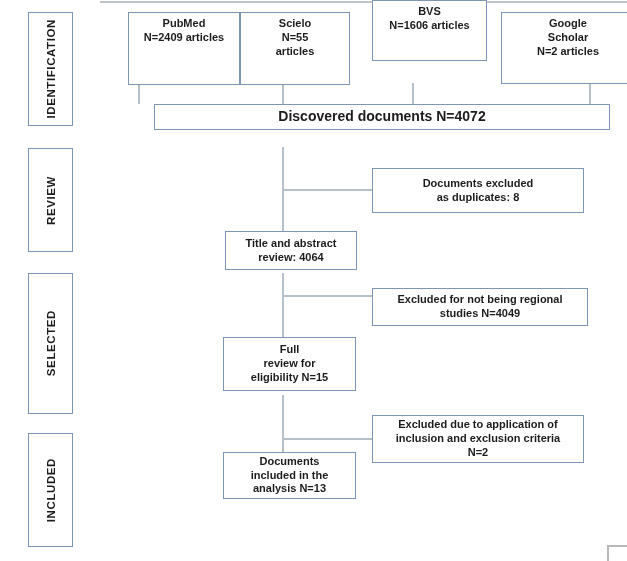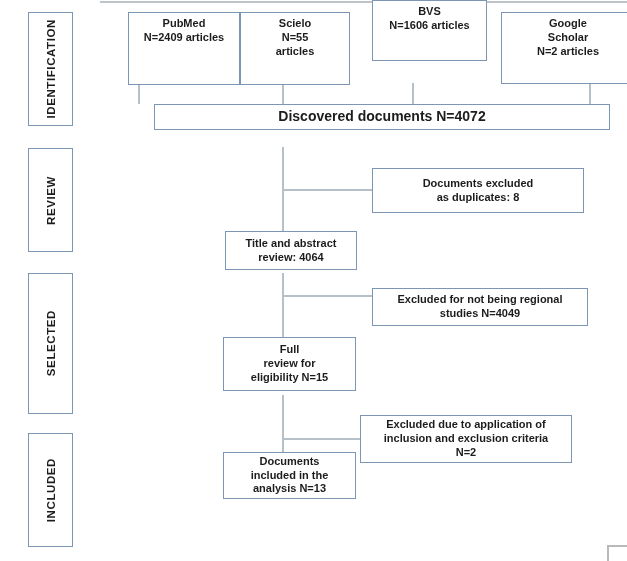--- a/index.html
+++ b/index.html
@@ -41,21 +41,21 @@
   .src-pubmed{left:128px;top:12px;width:112px;height:73px;}
   .src-scielo{left:240px;top:12px;width:110px;height:73px;}
   .src-bvs{left:372px;top:0;width:115px;height:61px;}
   .src-google{left:501px;top:12px;width:134px;height:72px;}
   
   .box-discovered{left:154px;top:104px;width:456px;height:26px;font-size:14px;}
   .box-dup{left:372px;top:168px;width:212px;height:45px;}
   .box-title{left:225px;top:231px;width:132px;height:39px;}
   .box-regional{left:372px;top:260px;width:216px;height:38px;margin-top:28px;}
   .box-full{left:223px;top:337px;width:133px;height:54px;}
-  .box-criteria{left:360px;top:415px;width:212px;height:48px;}
+  .box-criteria{left:372px;top:415px;width:212px;height:48px;}
   .box-included{left:223px;top:452px;width:133px;height:47px;}
   
   .v1{left:138px;top:85px;width:2px;height:19px;}
   .v2{left:282px;top:85px;width:2px;height:19px;}
   .v3{left:412px;top:83px;width:2px;height:21px;}
   .v4{left:589px;top:84px;width:2px;height:20px;}
   .sp1{left:282px;top:147px;width:2px;height:84px;}
   .sp2{left:282px;top:273px;width:2px;height:64px;}
   .sp3{left:282px;top:395px;width:2px;height:85px;}
   .h1{left:282px;top:189px;width:90px;height:2px;}

